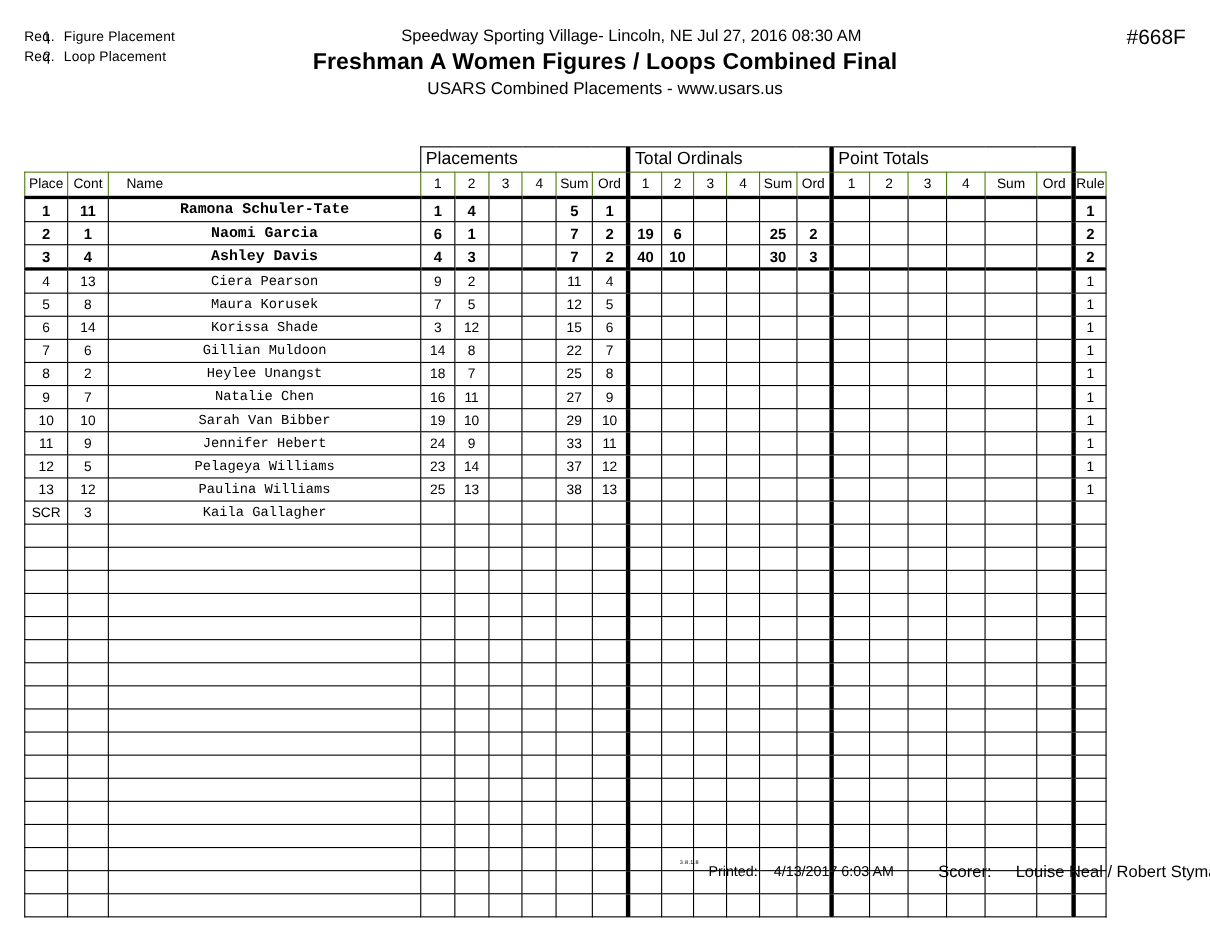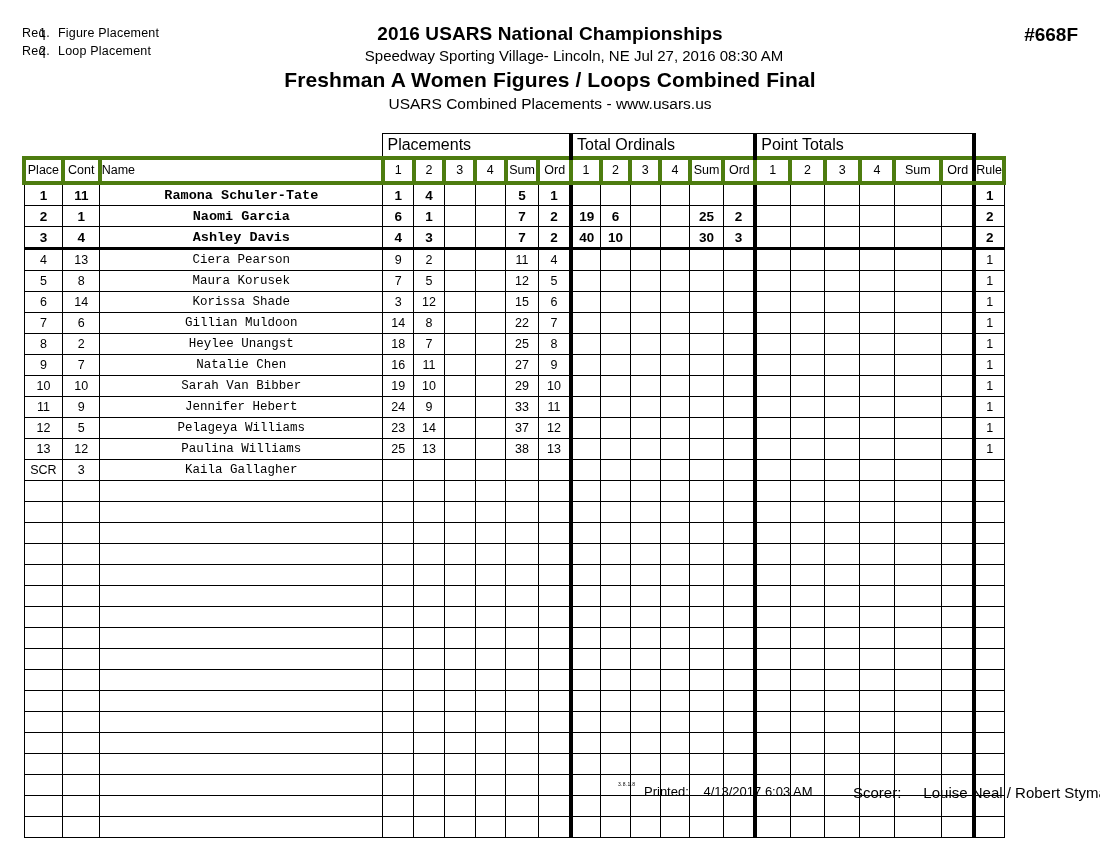--- a/index.html
+++ b/index.html
@@ -19,38 +19,38 @@
   .req-line .rn{display:inline-block;width:19px;}
 
   
   .titles{position:absolute;left:0;top:22px;width:1100px;text-align:center;}
   .t-main{font-size:19px;font-weight:bold;line-height:23px;letter-spacing:.1px;}
   .t-sub{font-size:15px;font-weight:normal;line-height:21px;padding-left:48px;}
   .t-event{font-size:21px;font-weight:bold;line-height:27px;letter-spacing:.1px;}
   .t-foot{font-size:15.5px;font-weight:normal;line-height:22px;}
 
   
-  .sheet-id{position:absolute;right:22px;top:24px;font-size:19px;font-weight:bold;}
+  .sheet-id{position:absolute;right:22px;top:24px;font-size:19px;font-weight:normal;}
 
   
   .tbl-wrap{position:absolute;left:22px;top:133px;width:984px;}
   table.grid{border-collapse:collapse;table-layout:fixed;width:984px;font-size:12.5px;}
   table.grid td,table.grid th{
     border:1px solid #000;padding:0;margin:0;
     height:20px;line-height:19px;font-weight:normal;
     text-align:center;vertical-align:middle;overflow:hidden;white-space:nowrap;
   }
   
   tr.grp td{border:none;height:22px;}
   tr.grp td.gbox{border:1px solid #000;border-bottom:none;text-align:left;padding-left:4px;font-size:16px;line-height:20px;}
   tr.grp td.gpad{border:none;}
 
   
-  tr.hdr td{border:4px solid #4d7c0f;height:21px;font-size:12.5px;}
-  tr.hdr td.lft{text-align:left;padding-left:0;}
+  tr.hdr td{border:1px solid #4d7c0f;height:21px;font-size:12.5px;}
+  tr.hdr td.lft{text-align:left;padding-left:16px;}
 
   
   .thickL{border-left:4px solid #000 !important;}
   .thickR{border-right:4px solid #000 !important;}
   .thickT{border-top:3px solid #000 !important;}
   .thickB{border-bottom:3px solid #000 !important;}
 
   td.name{text-align:left;padding-left:6px;font-family:Liberation Mono, monospace;}
   tr.medal td{font-weight:bold;font-size:13.5px;}
   td.ordv{font-weight:bold;}
@@ -67,21 +67,20 @@
   <div class="reqs">
     <div class="req-line">
       <span class="rq">Req</span><span class="rn">1.</span><span>Figure Placement</span>
     </div>
     <div class="req-line">
       <span class="rq">Req</span><span class="rn">2.</span><span>Loop Placement</span>
     </div>
   </div>
 
   <div class="titles">
-    <div class="t-main">2016 USARS National Championships</div>
     <div class="t-sub">Speedway Sporting Village- Lincoln, NE  Jul 27, 2016  08:30 AM</div>
     <div class="t-event">Freshman A Women Figures / Loops Combined Final</div>
     <div class="t-foot">USARS Combined Placements - www.usars.us</div>
   </div>
 
   <div class="sheet-id">#668F</div>
 
   <div class="tbl-wrap">
     <table class="grid">
       <colgroup>

